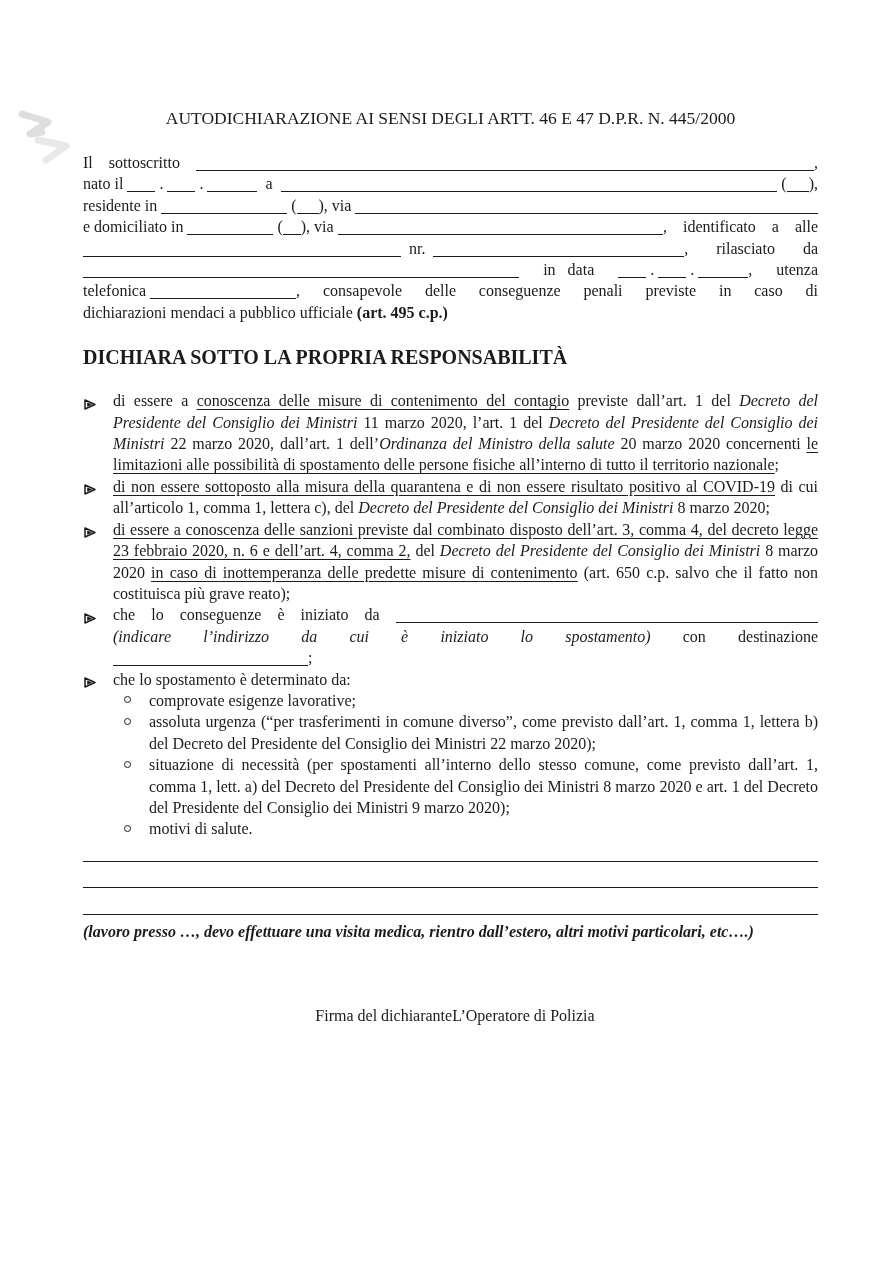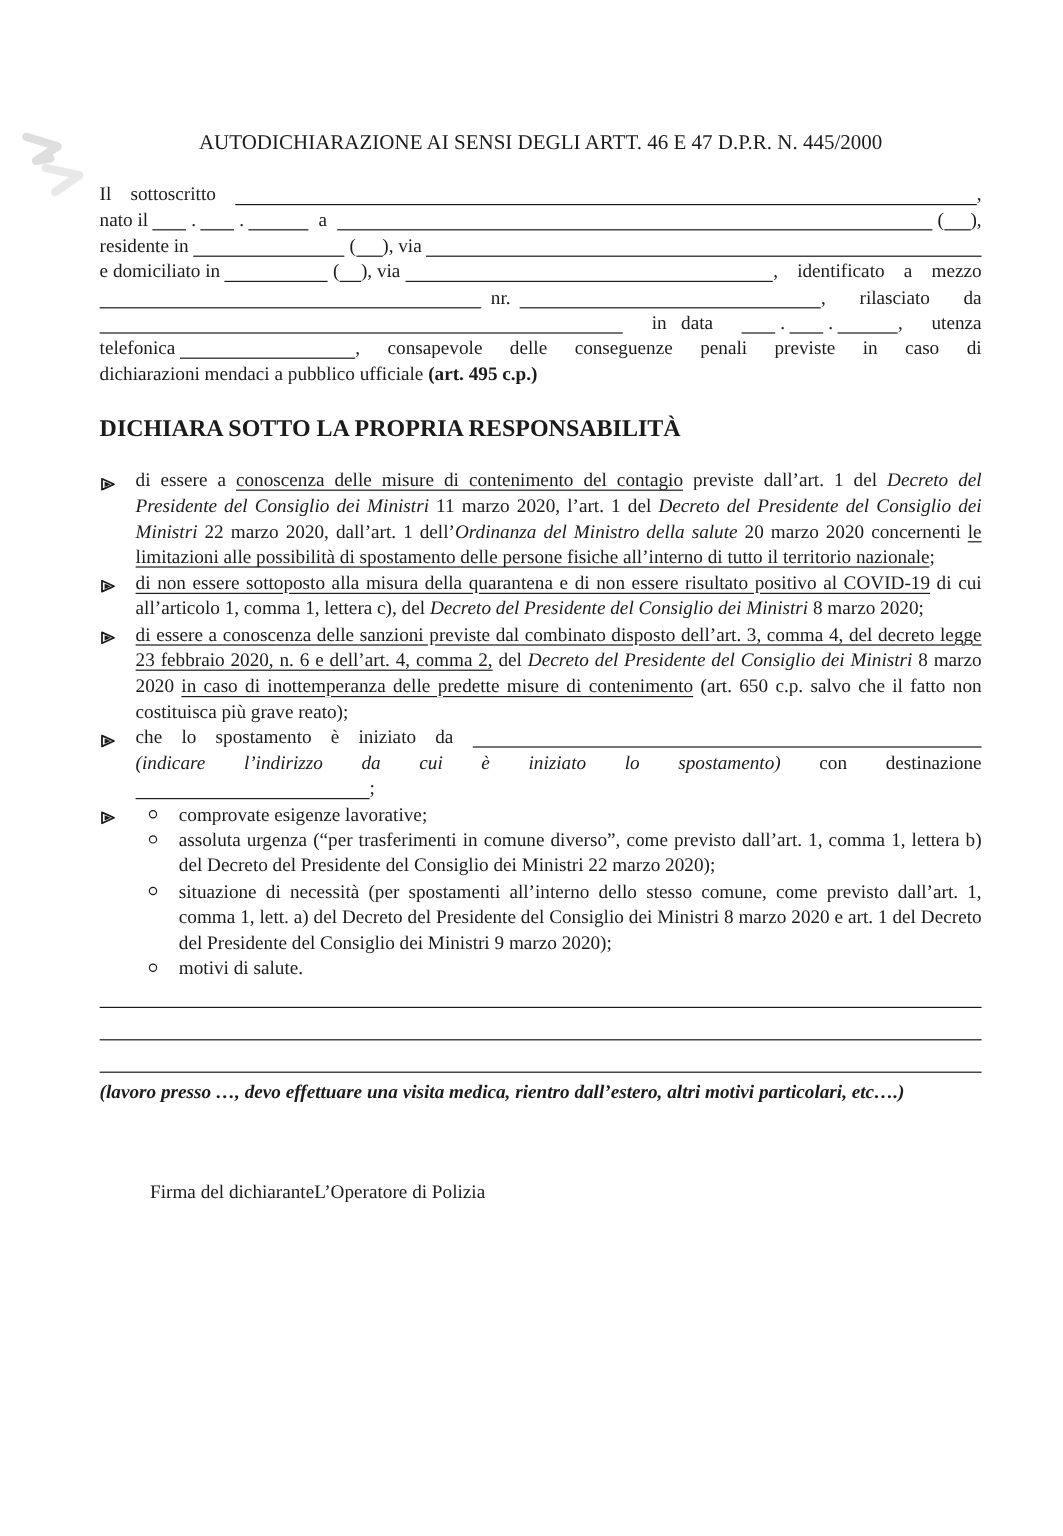--- a/index.html
+++ b/index.html
@@ -36,40 +36,40 @@
   .sub{position:relative;padding-left:36px;}
   .circle{position:absolute;left:11px;top:6.5px;width:7px;height:7px;
           border:1.5px solid #1b1b1b;border-radius:50%;box-sizing:border-box;}
 
   .closing{margin-top:21px;font-weight:bold;}
   .tall{line-height:27px;height:27px;}
   .tall .blank{margin-bottom:3px;}
   .note{margin-top:3px;}
   .control{margin-top:25px;font-weight:bold;}
 
-  .sigrow{display:flex;justify-content:flex-start;margin-top:62px;
+  .sigrow{display:flex;justify-content:center;margin-top:62px;
           padding-left:42px;padding-right:33px;}
 </style>
 </head>
 <body>
 
 <div class="page">
 
   <svg class="smudge" width="80" height="62" viewBox="0 0 80 62" fill="none">
     <path d="M14 6 L40 14 L22 26 L34 24" stroke="#c2c2c2" stroke-width="7" stroke-linejoin="round" stroke-linecap="round" opacity="0.55"></path>
     <path d="M30 32 L58 38 L38 52" stroke="#cccccc" stroke-width="7" stroke-linejoin="round" stroke-linecap="round" opacity="0.45"></path>
   </svg>
 
   <div class="title">AUTODICHIARAZIONE AI SENSI DEGLI ARTT. 46 E 47 D.P.R. N. 445/2000</div>
 
   <div class="intro" id="intro">
       <div class="fline"><span class="run" style="word-spacing: 4px;">Il  sottoscritto  </span><span class="blank grow"></span><span class="run">,</span></div>
       <div class="fline"><span class="run">nato il </span><span class="blank" style="width: 28px;"></span><span class="run"> . </span><span class="blank" style="width: 28px;"></span><span class="run"> . </span><span class="blank" style="width: 50px;"></span><span class="run">  a  </span><span class="blank grow"></span><span class="run"> (</span><span class="blank" style="width: 22px;"></span><span class="run">),</span></div>
       <div class="fline"><span class="run">residente in </span><span class="blank" style="width: 126px;"></span><span class="run"> (</span><span class="blank" style="width: 22px;"></span><span class="run">), via </span><span class="blank grow"></span></div>
-      <div class="fline"><span class="run">e domiciliato in </span><span class="blank" style="width: 86px;"></span><span class="run"> (</span><span class="blank" style="width: 18px;"></span><span class="run">), via </span><span class="blank grow"></span><span class="run" style="word-spacing: 4px;">,  identificato  a  mezzo</span></div>
+      <div class="fline"><span class="run">e domiciliato in </span><span class="blank" style="width: 86px;"></span><span class="run"> (</span><span class="blank" style="width: 18px;"></span><span class="run">), via </span><span class="blank grow"></span><span class="run" style="word-spacing: 4px;">,  identificato  a  alle</span></div>
       <div class="fline"><span class="blank" style="width: 318px;"></span><span class="run">  nr.  </span><span class="blank grow"></span><span class="run" style="word-spacing: 10px;">,  rilasciato  da</span></div>
       <div class="fline"><span class="blank grow"></span><span class="run" style="word-spacing: 8px;">  in data  </span><span class="blank" style="width: 28px;"></span><span class="run"> . </span><span class="blank" style="width: 28px;"></span><span class="run"> . </span><span class="blank" style="width: 50px;"></span><span class="run" style="word-spacing: 8px; text-align: right;">,  utenza</span></div>
       <div class="fline"><span class="run">telefonica </span><span class="blank" style="width: 146px;"></span><span class="run stretch">, consapevole delle conseguenze penali previste in caso di</span></div>
       <div class="fline"><span class="run">dichiarazioni mendaci a pubblico ufficiale </span><span class="run b">(art. 495 c.p.)</span></div>
     </div>
 
   <div class="heading">DICHIARA SOTTO LA PROPRIA RESPONSABILITÀ</div>
 
   <div class="bullets" id="bullets">
       <div class="bullet">
@@ -91,29 +91,30 @@
             <path d="M1 2 L11 6.5 L1 11 Z" fill="none" stroke="#1b1b1b" stroke-width="1.5" stroke-linejoin="round"></path>
             <path d="M3.2 4.4 L8.2 6.5 L3.2 8.8" fill="#1b1b1b"></path>
           </svg></span>
         <div class="flow"><span class="run u">di essere a conoscenza delle sanzioni previste dal combinato disposto dell’art. 3, comma 4, del decreto legge 23 febbraio 2020, n. 6 e dell’art. 4, comma 2,</span><span class="run"> del </span><span class="run i">Decreto del Presidente del Consiglio dei Ministri</span><span class="run"> 8 marzo 2020 </span><span class="run u">in caso di inottemperanza delle predette misure di contenimento</span><span class="run"> (art. 650 c.p. salvo che il fatto non costituisca più grave reato);</span></div>
       </div>
       <div class="bullet">
         <span class="marker"><svg width="13" height="13" viewBox="0 0 13 13">
             <path d="M1 2 L11 6.5 L1 11 Z" fill="none" stroke="#1b1b1b" stroke-width="1.5" stroke-linejoin="round"></path>
             <path d="M3.2 4.4 L8.2 6.5 L3.2 8.8" fill="#1b1b1b"></path>
           </svg></span>
-        <div class="fline"><span class="run" style="word-spacing: 4px;">che  lo  spostamento  è  iniziato  da  </span><span class="blank grow"></span></div>
+        <div class="fline"><span class="run" style="word-spacing: 4px;">che  lo  conseguenze  è  iniziato  da  </span><span class="blank grow"></span></div>
         <div class="jline"><span class="run i">(indicare l’indirizzo da cui è iniziato lo spostamento)</span><span class="run"> con destinazione</span></div>
         <div class="fline"><span class="blank" style="width: 195px;"></span><span class="run">;</span></div>
       </div>
       <div class="bullet">
         <span class="marker"><svg width="13" height="13" viewBox="0 0 13 13">
             <path d="M1 2 L11 6.5 L1 11 Z" fill="none" stroke="#1b1b1b" stroke-width="1.5" stroke-linejoin="round"></path>
             <path d="M3.2 4.4 L8.2 6.5 L3.2 8.8" fill="#1b1b1b"></path>
           </svg></span>
+        <div class="flow"><span class="run">che lo spostamento è determinato da:</span></div>
         <div class="sub">
           <span class="circle"></span>
           <div class="flow"><span class="run">comprovate esigenze lavorative;</span></div>
         </div>
         <div class="sub">
           <span class="circle"></span>
           <div class="flow"><span class="run">assoluta urgenza (“per trasferimenti in comune diverso”, come previsto dall’art. 1, comma 1, lettera b) del Decreto del Presidente del Consiglio dei Ministri 22 marzo 2020);</span></div>
         </div>
         <div class="sub">
           <span class="circle"></span>

